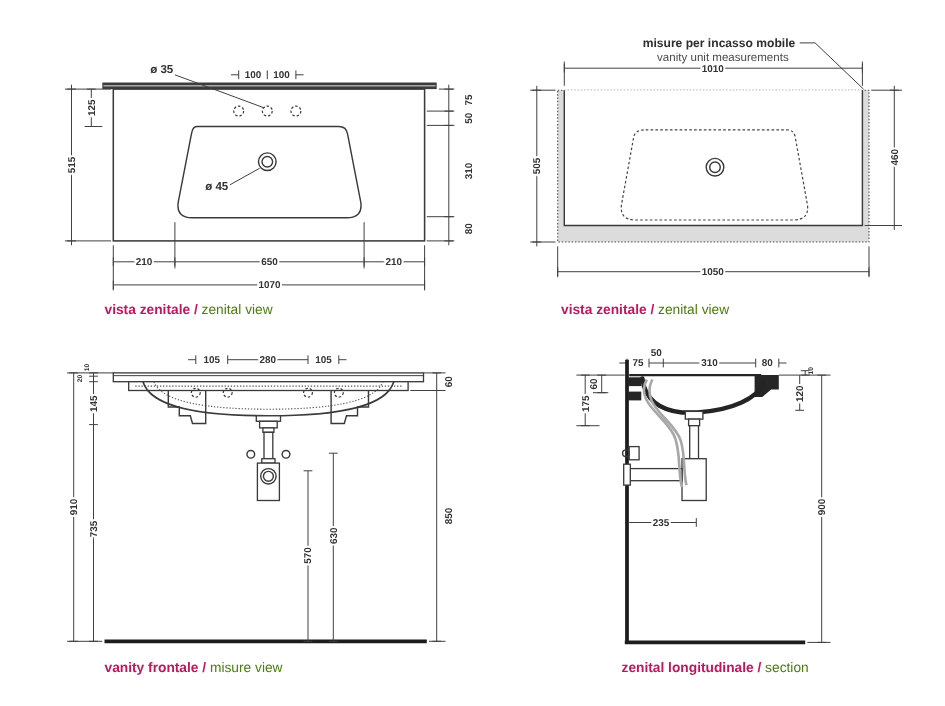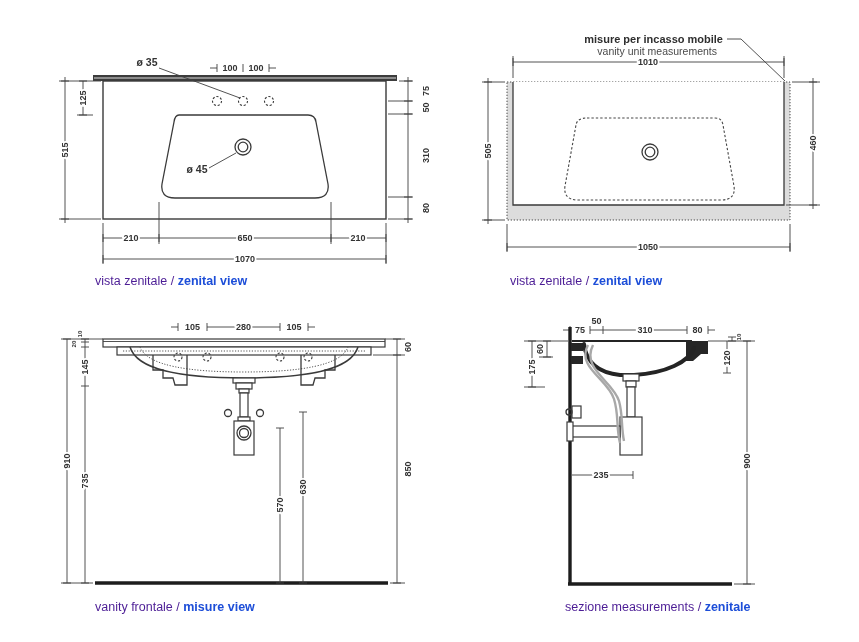--- a/index.html
+++ b/index.html
@@ -17,22 +17,22 @@
   .ln{fill:none;stroke:#3a3a3a;stroke-width:1.3;}
   .fillw{fill:#fff;stroke:#3a3a3a;stroke-width:1.2;}
   .dim{fill:none;stroke:#3f3f3f;stroke-width:0.9;}
   .dsh2{fill:none;stroke:#3a3a3a;stroke-width:1.1;stroke-dasharray:2.2,1.8;}
   .dot{fill:none;stroke:#555;stroke-width:1;stroke-dasharray:1.2,1.6;}
   .dshB{fill:none;stroke:#464646;stroke-width:1.1;stroke-dasharray:2.4,2;}
   .thick{fill:none;stroke:#1d1d1d;stroke-width:3.4;}
   .hose{fill:none;stroke:#a8a8a8;stroke-width:2.4;}
   .blk{fill:#262626;stroke:none;}
   .cap{position:absolute;font-size:12.5px;white-space:pre;}
-  .ci{font-weight:normal;color:#4c1d95;}
-  .ce{font-weight:bold;color:#1d4ed8;text-align:right;}
+  .ci{font-weight:bold;color:#be185d;}
+  .ce{font-weight:normal;color:#4d7c0f;text-align:right;}
 </style>
 </head>
 <body>
 
 <div id="page">
 
   <svg class="view" style="left:55px;top:12px" width="385" height="260" viewBox="0 0 385 260">
     <g>
       <rect x="38" y="63" width="304" height="6" fill="#3c3c3c"></rect>
       <path d="M39 66H341" stroke="#a9a9a9" stroke-width="1.4" fill="none"></path>
@@ -206,15 +206,15 @@
       <text class="mid cb hl" x="81" y="160">235</text>
     </g>
   </svg>
 
   <div class="cap" style="left:95px;top:274px"><span class="ci">vista zenitale /</span><span class="ce"> zenital view</span></div>
 
   <div class="cap" style="left:510px;top:274px"><span class="ci">vista zenitale /</span><span class="ce"> zenital view</span></div>
 
   <div class="cap" style="left:95px;top:600px"><span class="ci">vanity frontale /</span><span class="ce"> misure view</span></div>
 
-  <div class="cap" style="left:565px;top:600px"><span class="ci">sezione measurements /</span><span class="ce"> zenitale</span></div>
+  <div class="cap" style="left:565px;top:600px"><span class="ci">zenital longitudinale /</span><span class="ce"> section</span></div>
 
 </div>
 
 </body></html>

